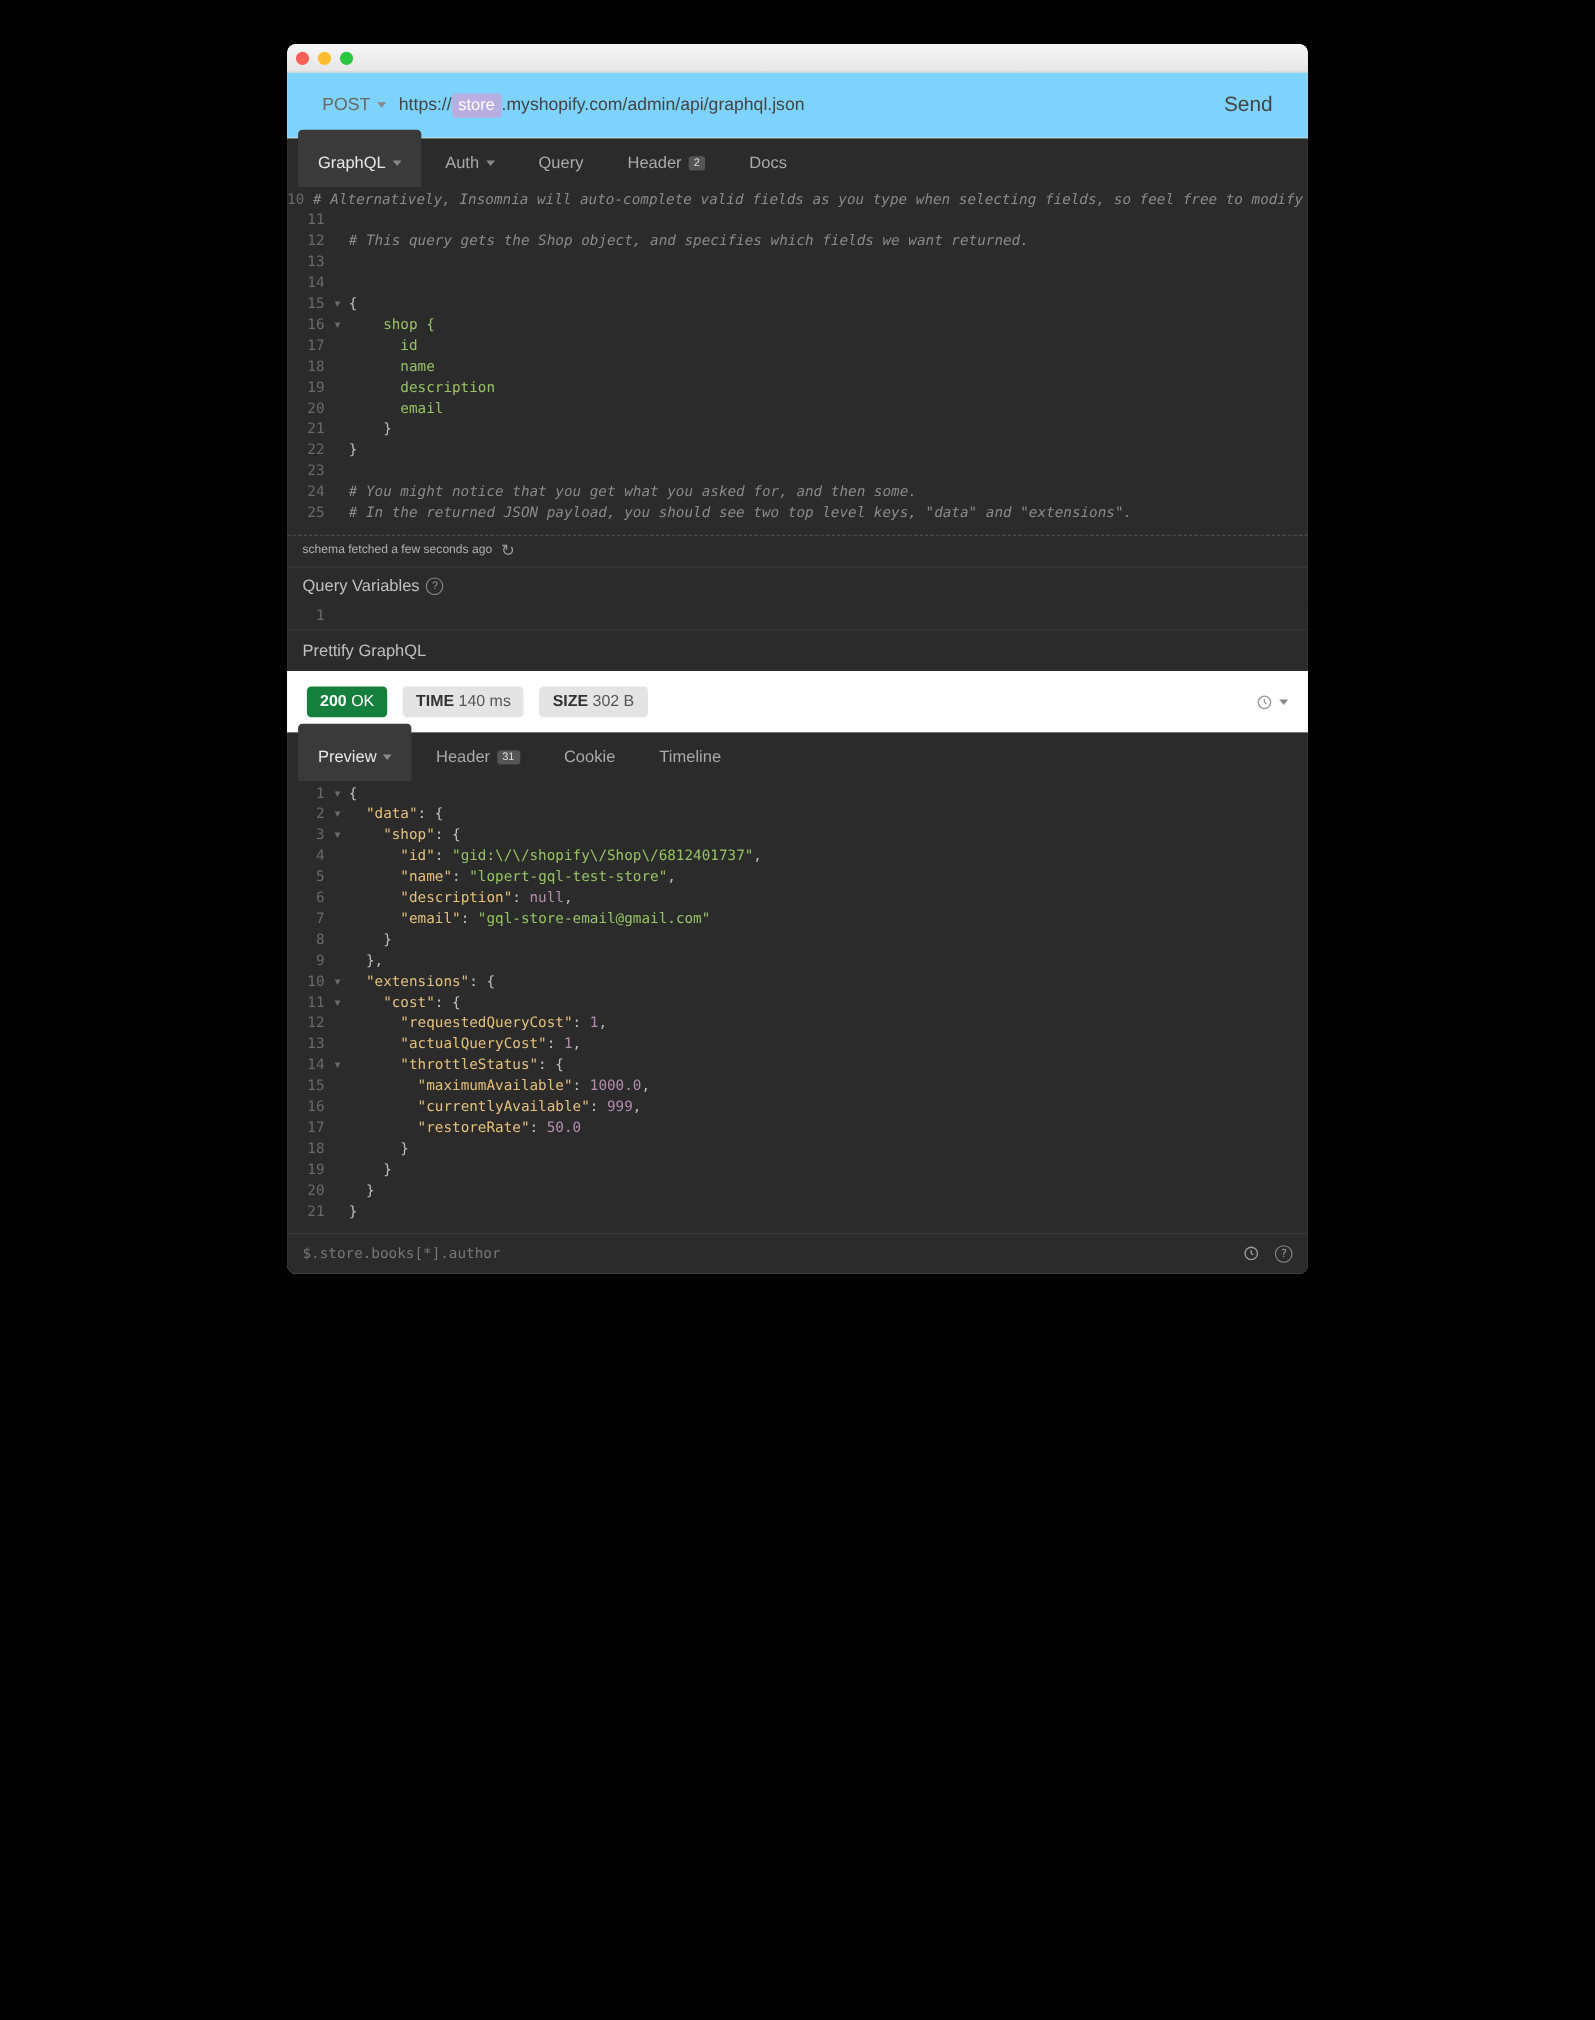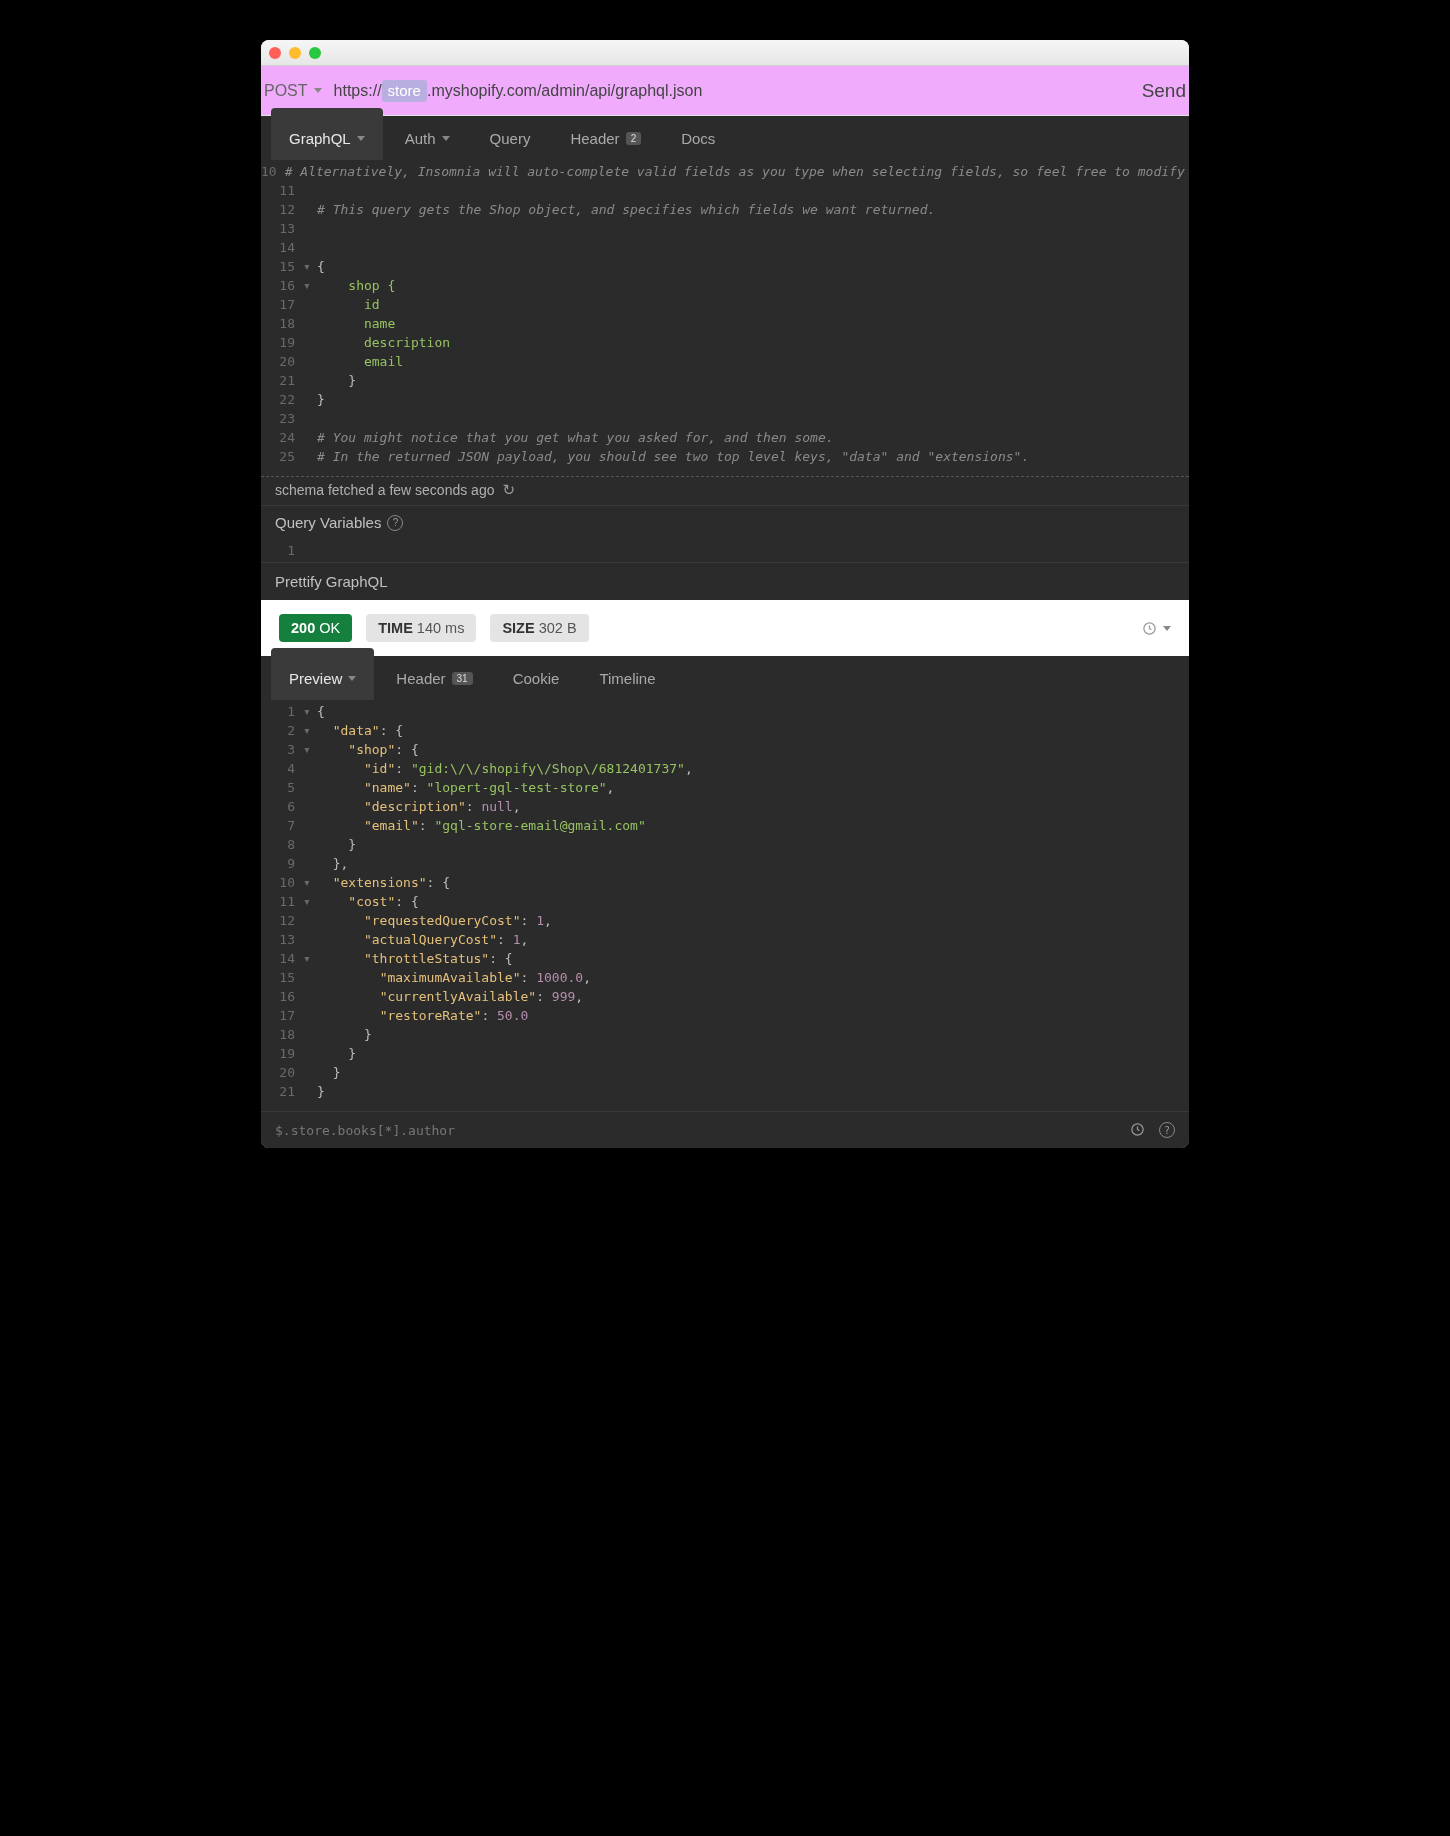--- a/index.html
+++ b/index.html
@@ -3,21 +3,21 @@
 <meta charset="utf-8">
 <style>
   * { box-sizing: border-box; margin: 0; padding: 0; }
   body { background: #000; font-family: -apple-system, "Helvetica Neue", Arial, sans-serif; font-size: 14px; display: flex; align-items: flex-start; justify-content: center; }
   .window { width: 928px; background: #efefef; border-radius: 8px; overflow: hidden; box-shadow: 0 10px 40px rgba(0,0,0,.6); margin: 40px 0; }
   .titlebar { height: 26px; background: linear-gradient(#f6f6f6,#e6e6e6); display:flex; align-items:center; padding:0 8px; border-bottom:1px solid #d0d0d0; position:relative; }
   .traffic { display:flex; gap:8px; }
   .dot { width:12px; height:12px; border-radius:50%; }
   .dot.red{background:#ff5f57;} .dot.yellow{background:#febc2e;} .dot.green{background:#28c840;}
   .wintitle { position:absolute; left:0; right:0; text-align:center; font-size:12.5px; color:#555; pointer-events:none; }
-  .urlrow { background:#f0abfc; height:50px; display:flex; align-items:center; padding:0 3px; gap:12px; border-bottom:1px solid #e4e4e4;}
+  .urlrow { background:#7dd3fc; height:60px; display:flex; align-items:center; padding:0 32px; gap:12px; border-bottom:1px solid #e4e4e4;}
   .method { color:#666; font-size:16px; display:flex; align-items:center; gap:6px; }
   .caret-down { display:inline-block; width:0;height:0;border-left:4px solid transparent;border-right:4px solid transparent;border-top:5px solid #888; }
   .url { flex:1; font-size:16px; color:#444; display:flex; align-items:center; gap:0; }
   .store-pill { background:#b8aee0; color:#fff; padding:0 6px; border-radius:3px; font-size:15px; line-height:22px; }
   .send { color:#444; font-size:19px; }
   .dark { background:#2b2b2b; color:#cfcfcf; }
   .tabrow { display:flex; align-items:center; height:44px; padding:0 10px; gap:4px; background:#2b2b2b; }
   .tab { padding:0 18px; height:60px; display:flex; align-items:center; gap:6px; color:#aaa; font-size:15px; }
   .tab.active { background:#3a3a3a; color:#e8e8e8; border-radius:4px 4px 0 0; }
   .tab .badge { background:#555; color:#ddd; font-size:10px; padding:1px 5px; border-radius:3px; }
@@ -28,21 +28,21 @@
   .code { flex:1; white-space:pre; color:#cfcfcf; padding-right:10px; }
   .cm-comment { color:#8a8a8a; font-style:italic; }
   .cm-kw { color:#97c362; }
   .cm-prop { color:#97c362; }
   .cm-key { color:#e5c07b; }
   .cm-str { color:#97c362; }
   .cm-num { color:#b48ead; }
   .cm-null { color:#b48ead; }
   .cm-punc { color:#bfbfbf; }
   .cm-brace { color:#bfbfbf; }
-  .schema-status { color:#b0b0b0; font-size:14px; padding:4px 14px 6px; background:#2b2b2b; border-top:1px dashed #555; display:flex; align-items:center; gap:8px;}
+  .schema-status { color:#b0b0b0; font-size:11px; padding:4px 14px 6px; background:#2b2b2b; border-top:1px dashed #555; display:flex; align-items:center; gap:8px;}
   .qvbar { background:#2b2b2b; color:#c0c0c0; padding:8px 14px; font-size:15px; display:flex; align-items:center; gap:6px; border-top:1px solid #3a3a3a;}
   .minivar { background:#2b2b2b; font-family:Menlo,monospace; font-size:13px; padding:4px 0; }
   .prettify { background:#2b2b2b; color:#c0c0c0; padding:10px 14px; font-size:15px; border-top:1px solid #3a3a3a;}
   .status-strip { background:#fff; padding:14px 18px; display:flex; align-items:center; gap:14px; }
   .pill { border-radius:4px; padding:6px 12px; font-size:14.5px; font-weight:500; }
   .pill.green { background:#15803d; color:#fff; }
   .pill.grey { background:#e4e4e4; color:#555; }
   .pill.grey b { color:#333; font-weight:700; }
   .status-right { margin-left:auto; color:#888; display:flex; align-items:center; gap:6px; }
   .footer { background:#2b2b2b; color:#777; font-family:Menlo,monospace; font-size:13px; padding:10px 14px; display:flex; align-items:center; border-top:1px solid #3a3a3a;}

